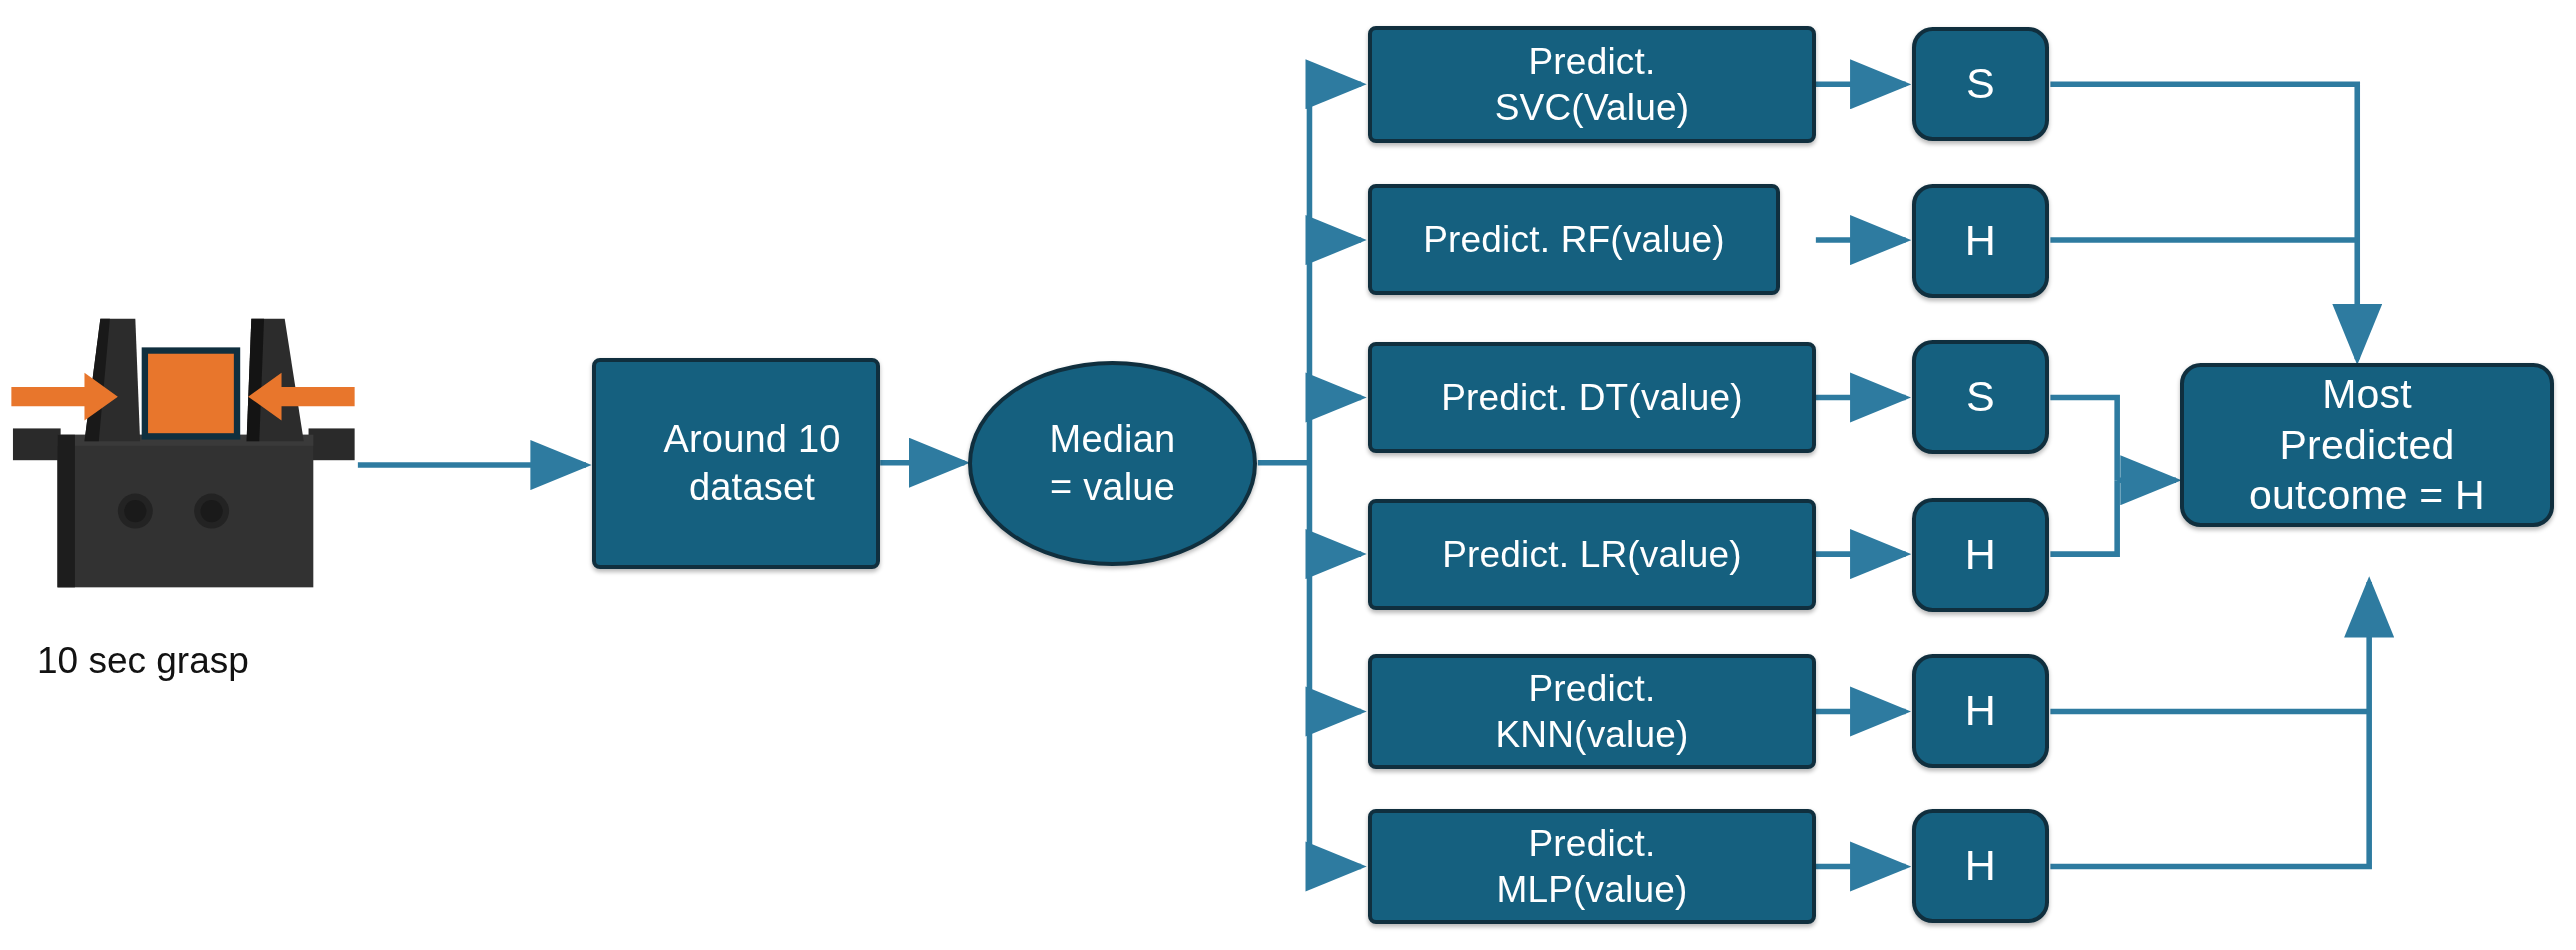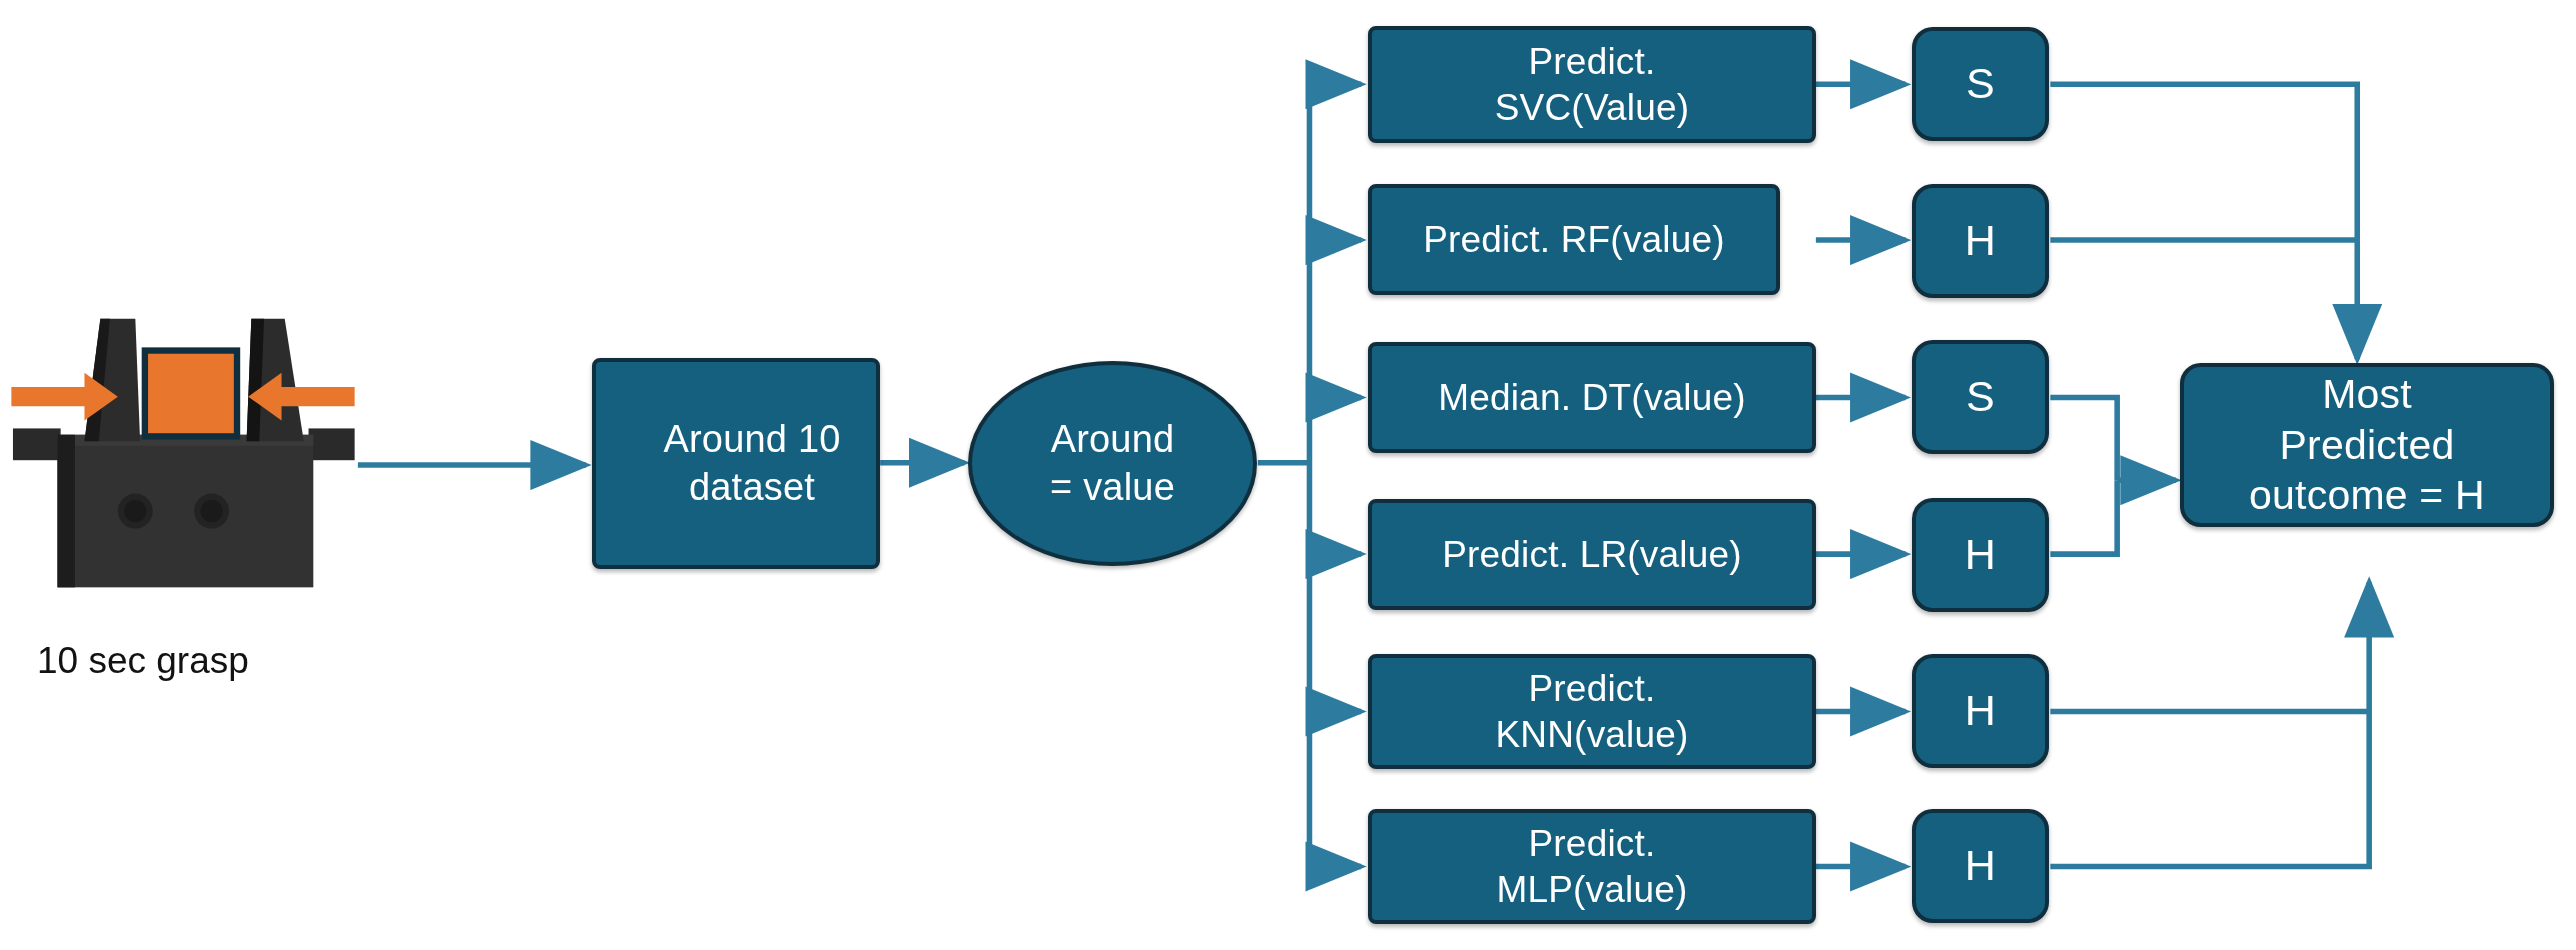--- a/index.html
+++ b/index.html
@@ -122,27 +122,27 @@
       <path d="M4,92 L96,92 L96,74 L138,104 L96,134 L96,116 L4,116 Z"></path>
       <path d="M436,92 L344,92 L344,74 L302,104 L344,134 L344,116 L436,116 Z"></path>
     </g>
   </svg>
 
   <div class="caption" style="left:37px;top:640px;">10 sec grasp</div>
 
   <div class="node rect stage-box" style="left:592px;top:358px;width:288px;height:211px;padding-left:32px;">Around 10
 dataset</div>
 
-  <div class="node ellipse stage-box" style="left:968px;top:361px;width:289px;height:205px;">Around
+  <div class="node ellipse stage-box" style="left:968px;top:361px;width:289px;height:205px;">Median
 = value</div>
 
   <div class="node rect predictor" style="left:1368px;top:26px;width:448px;height:117px;">Predict.
 SVC(Value)</div>
   <div class="node rect predictor" style="left:1368px;top:184px;width:412px;height:111px;">Predict. RF(value)</div>
-  <div class="node rect predictor" style="left:1368px;top:342px;width:448px;height:111px;">Median. DT(value)</div>
+  <div class="node rect predictor" style="left:1368px;top:342px;width:448px;height:111px;">Predict. DT(value)</div>
   <div class="node rect predictor" style="left:1368px;top:499px;width:448px;height:111px;">Predict. LR(value)</div>
   <div class="node rect predictor" style="left:1368px;top:654px;width:448px;height:115px;">Predict.
 KNN(value)</div>
   <div class="node rect predictor" style="left:1368px;top:809px;width:448px;height:115px;">Predict.
 MLP(value)</div>
 
   <div class="node round letter" style="left:1912px;top:27px;width:137px;height:114px;">S</div>
   <div class="node round letter" style="left:1912px;top:184px;width:137px;height:114px;">H</div>
   <div class="node round letter" style="left:1912px;top:340px;width:137px;height:114px;">S</div>
   <div class="node round letter" style="left:1912px;top:498px;width:137px;height:114px;">H</div>

